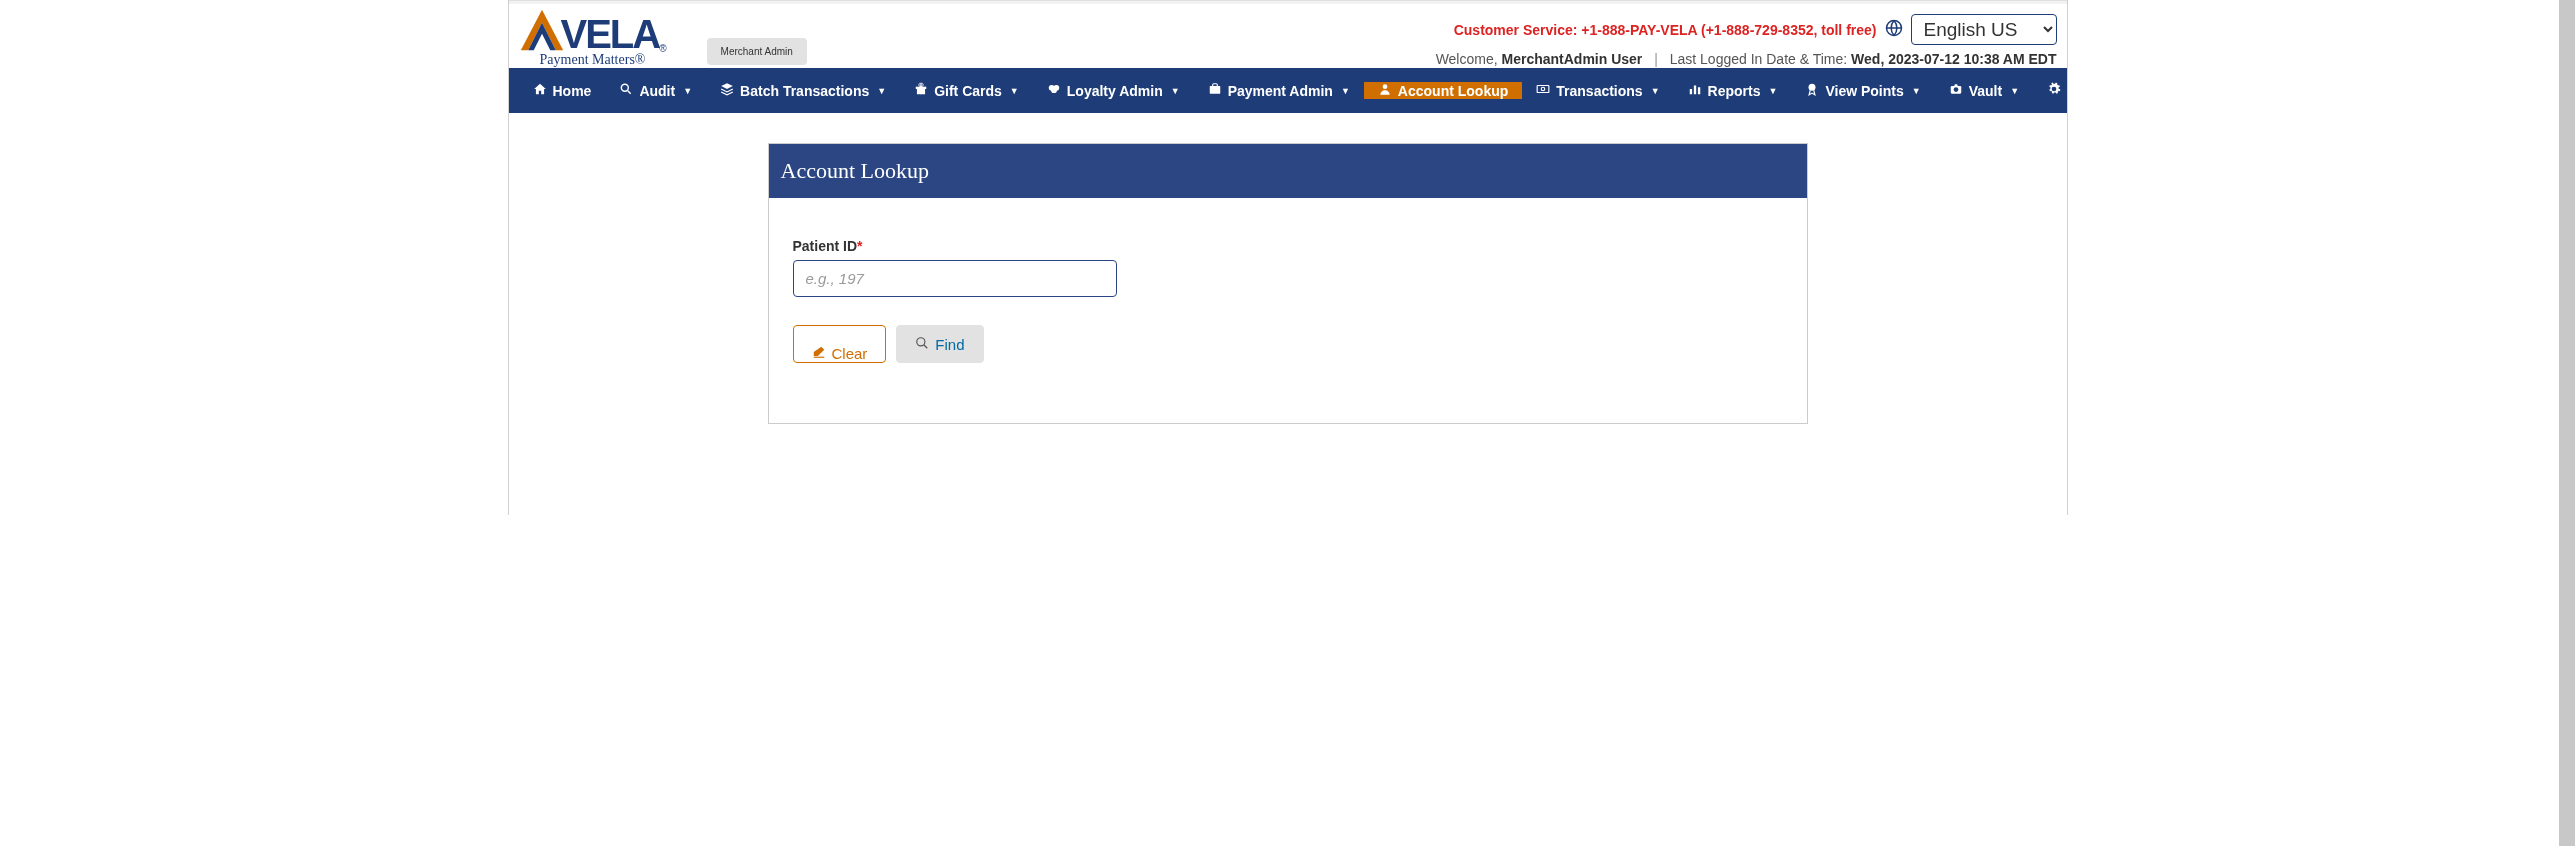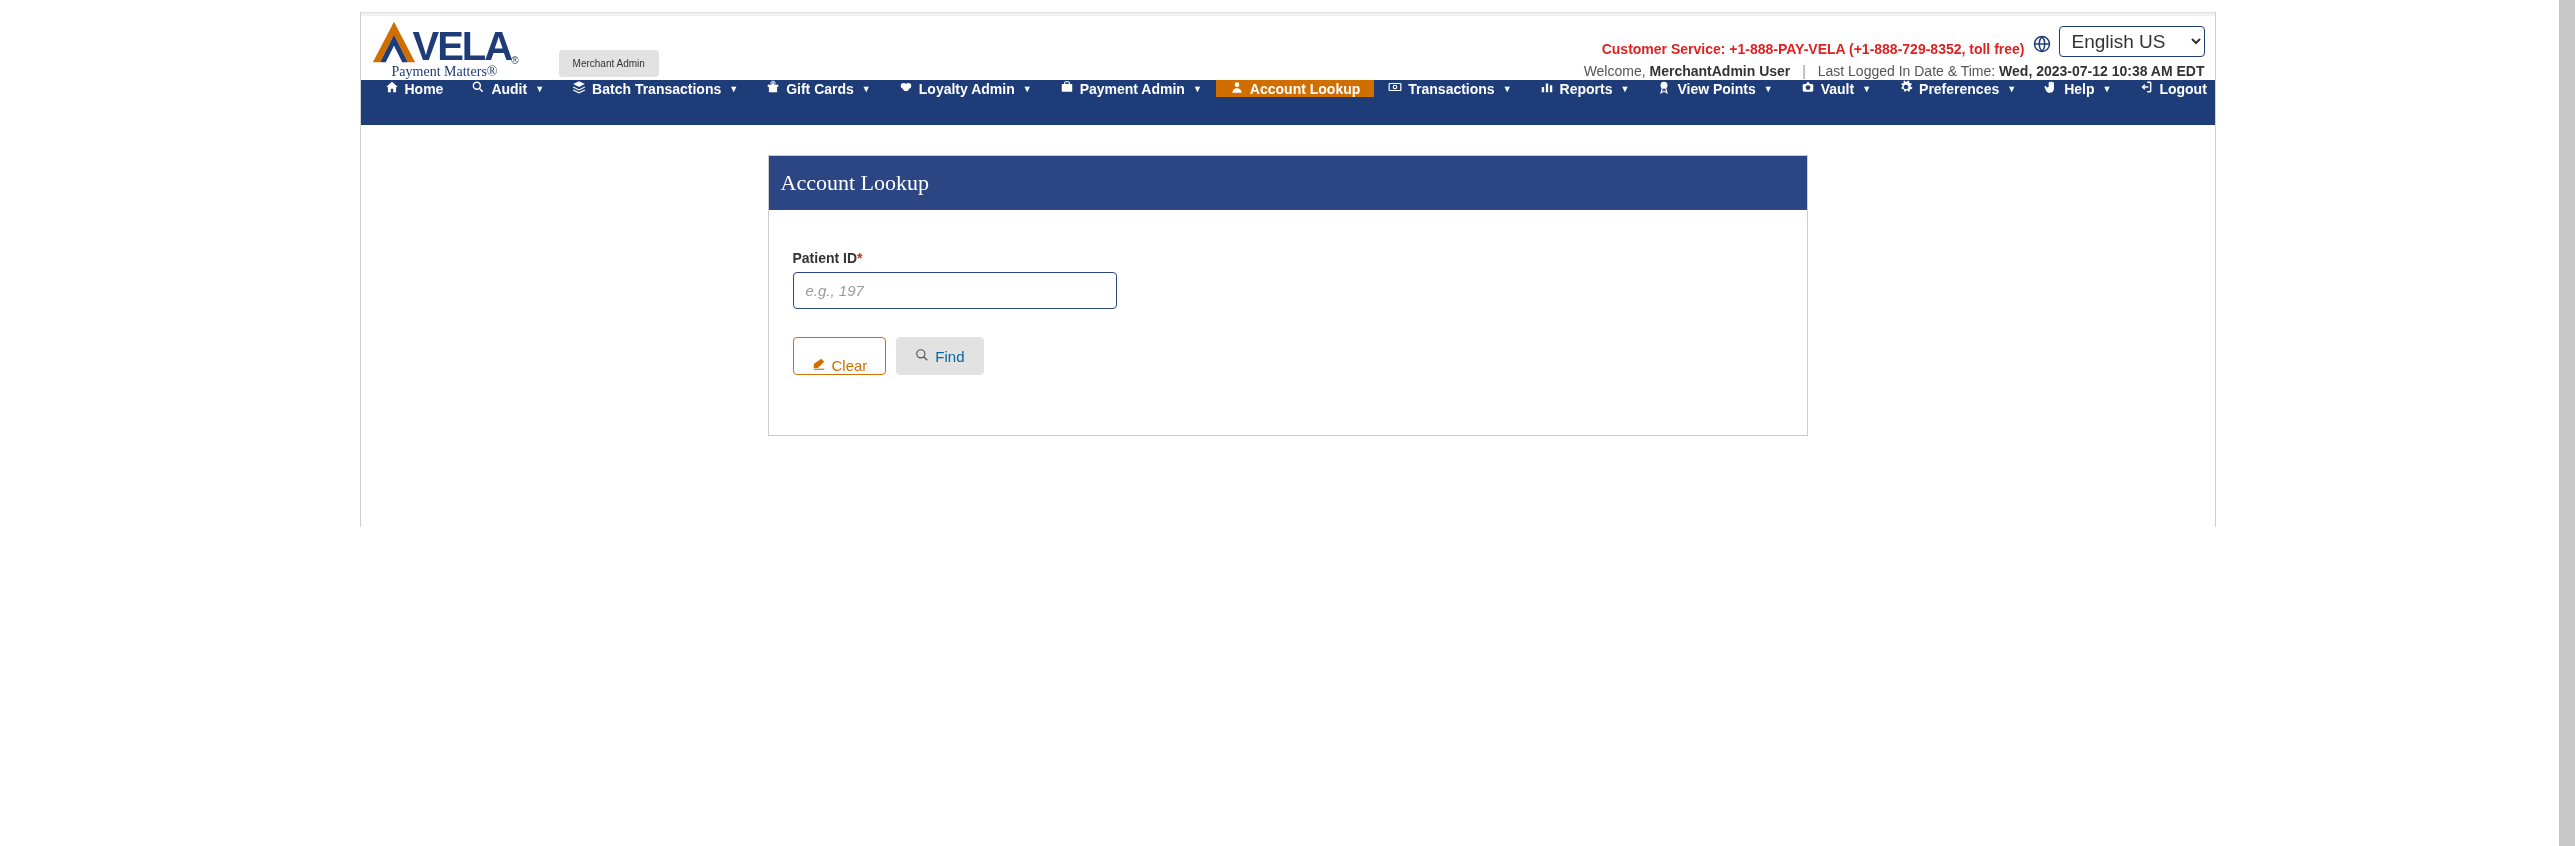--- a/index.html
+++ b/index.html
@@ -1,34 +1,34 @@
 <!DOCTYPE html>
 <html><head>
 <meta charset="utf-8">
 <style>
 * { margin:0; padding:0; box-sizing:border-box; }
 body { font-family: "Segoe UI", Verdana, Arial, sans-serif; font-size:14px; color:#333; background:#fff; }
-.page { width:1856px; margin:12px auto; border-left:1px solid #d0d0d0; border-right:1px solid #d0d0d0; min-height:515px; }
+.page { width:1560px; margin:0 auto; border-left:1px solid #d0d0d0; border-right:1px solid #d0d0d0; min-height:515px; }
 .top-border { height:4px; background:#f2f2f2; border-top:1px solid #e0e0e0; }
 .header { display:flex; align-items:flex-start; padding:4px 10px 0 10px; }
 .logo-wrap { display:flex; flex-direction:column; align-items:center; }
 .logo-row { display:flex; align-items:flex-end; }
 .logo-mark { font-size:40px; font-weight:900; color:#1e3c78; display:flex; align-items:center; line-height:1; letter-spacing:-2px; }
 .logo-tag { font-family:Georgia, "Times New Roman", serif; color:#1e3c78; font-size:14px; margin-top:-2px; }
 .reg { font-size:10px; vertical-align:super; color:#1e3c78; }
 .badge { margin-left:40px; margin-top:30px; background:#e2e2e2; border-radius:4px; padding:8px 14px; color:#333; font-size:10px; }
 .header-right { margin-left:auto; display:flex; flex-direction:column; align-items:flex-end; gap:6px; padding-top:6px; }
-.cs-line { display:flex; align-items:flex-end; gap:8px; }
+.cs-line { display:flex; align-items:center; gap:8px; }
 .cs-text { color:#d22; font-weight:700; font-size:14px; }
 .globe-icon { color:#1e3c78; font-size:16px; }
 .lang-select { border:1.5px solid #1e3c78; border-radius:4px; padding:3px 22px 3px 8px; font-size:19px; background:#fff; color:#333; appearance:auto; }
 .welcome-line { font-size:14px; color:#555; }
 .welcome-line b { color:#333; font-weight:700; }
 .sep { color:#999; margin:0 8px; }
-.navbar { background:#1e3c78; display:flex; align-items:flex-start; padding:0 10px; height:45px; }
+.navbar { background:#1e3c78; display:flex; align-items:center; padding:0 10px; height:45px; }
 .nav-item { display:flex; align-items:center; gap:6px; padding:0 14px; color:#fff; font-size:14px; font-weight:600; cursor:pointer; white-space:nowrap; }
 .nav-item.active { background:#d06f00; }
 .caret { font-size:9px; margin-left:2px; }
 .nav-icon { font-size:14px; }
 .content { padding:30px 0 40px 0; }
 .card { width:1040px; margin:0 auto; border:1px solid #ccc; }
 .card-header { background:#2b4682; color:#fff; padding:14px 12px; font-family:Georgia, "Times New Roman", serif; font-size:22px; }
 .card-body { padding:40px 24px 60px 24px; }
 .field-label { font-weight:700; font-size:14px; color:#333; }
 .req { color:#d22; font-weight:700; }

